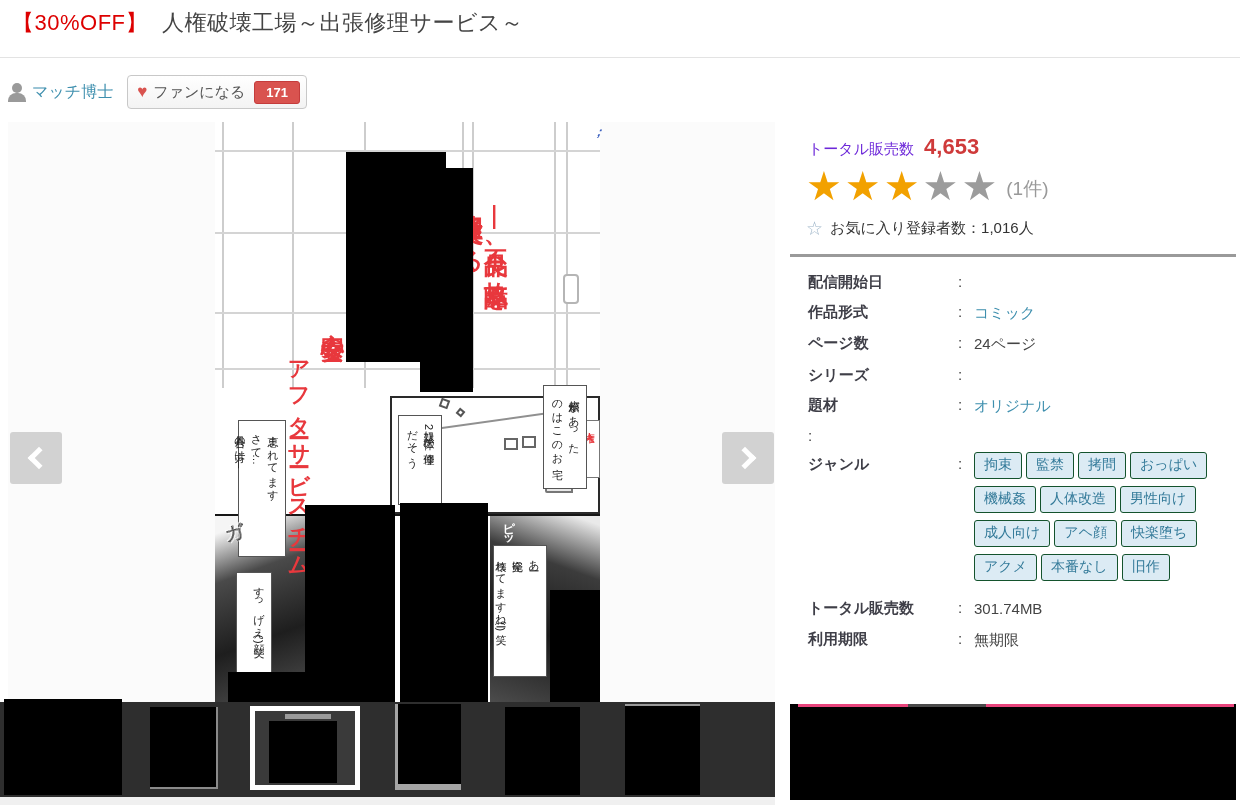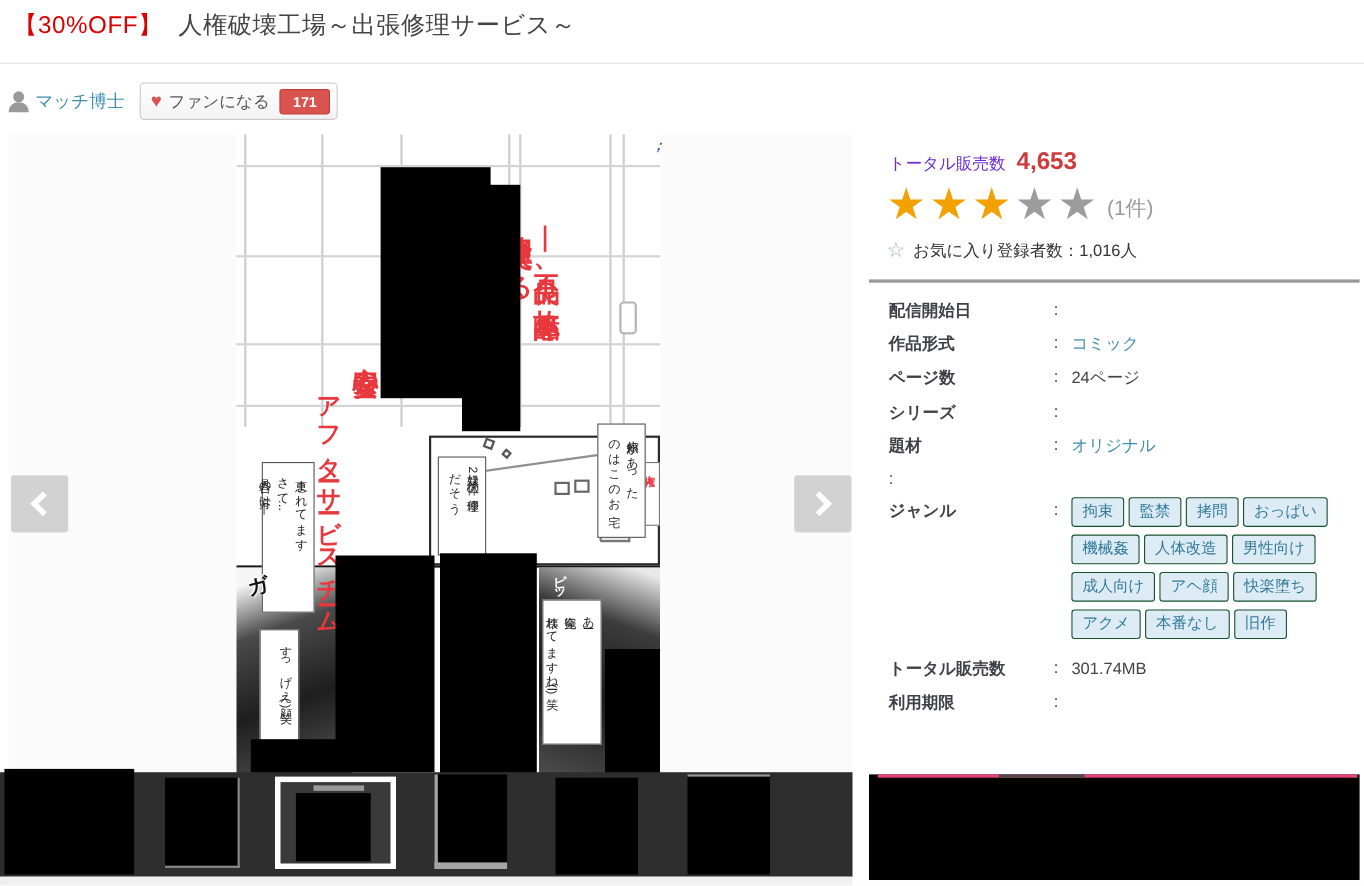--- a/index.html
+++ b/index.html
@@ -244,20 +244,21 @@
         </span>
       </div>
       <div class="info-row" style="margin-top:4px">
         <span class="info-label">トータル販売数</span>
         <span class="info-colon">:</span>
         <span class="info-value">301.74MB</span>
       </div>
       <div class="info-row">
         <span class="info-label">利用期限</span>
         <span class="info-colon">:</span>
+        <span class="info-value">無期限</span>
       </div>
     </div>
   </div>
 
   <div id="promo">
     <span class="pink-line"></span>
     <span class="pink-gap"></span>
   </div>
 
 </div>

